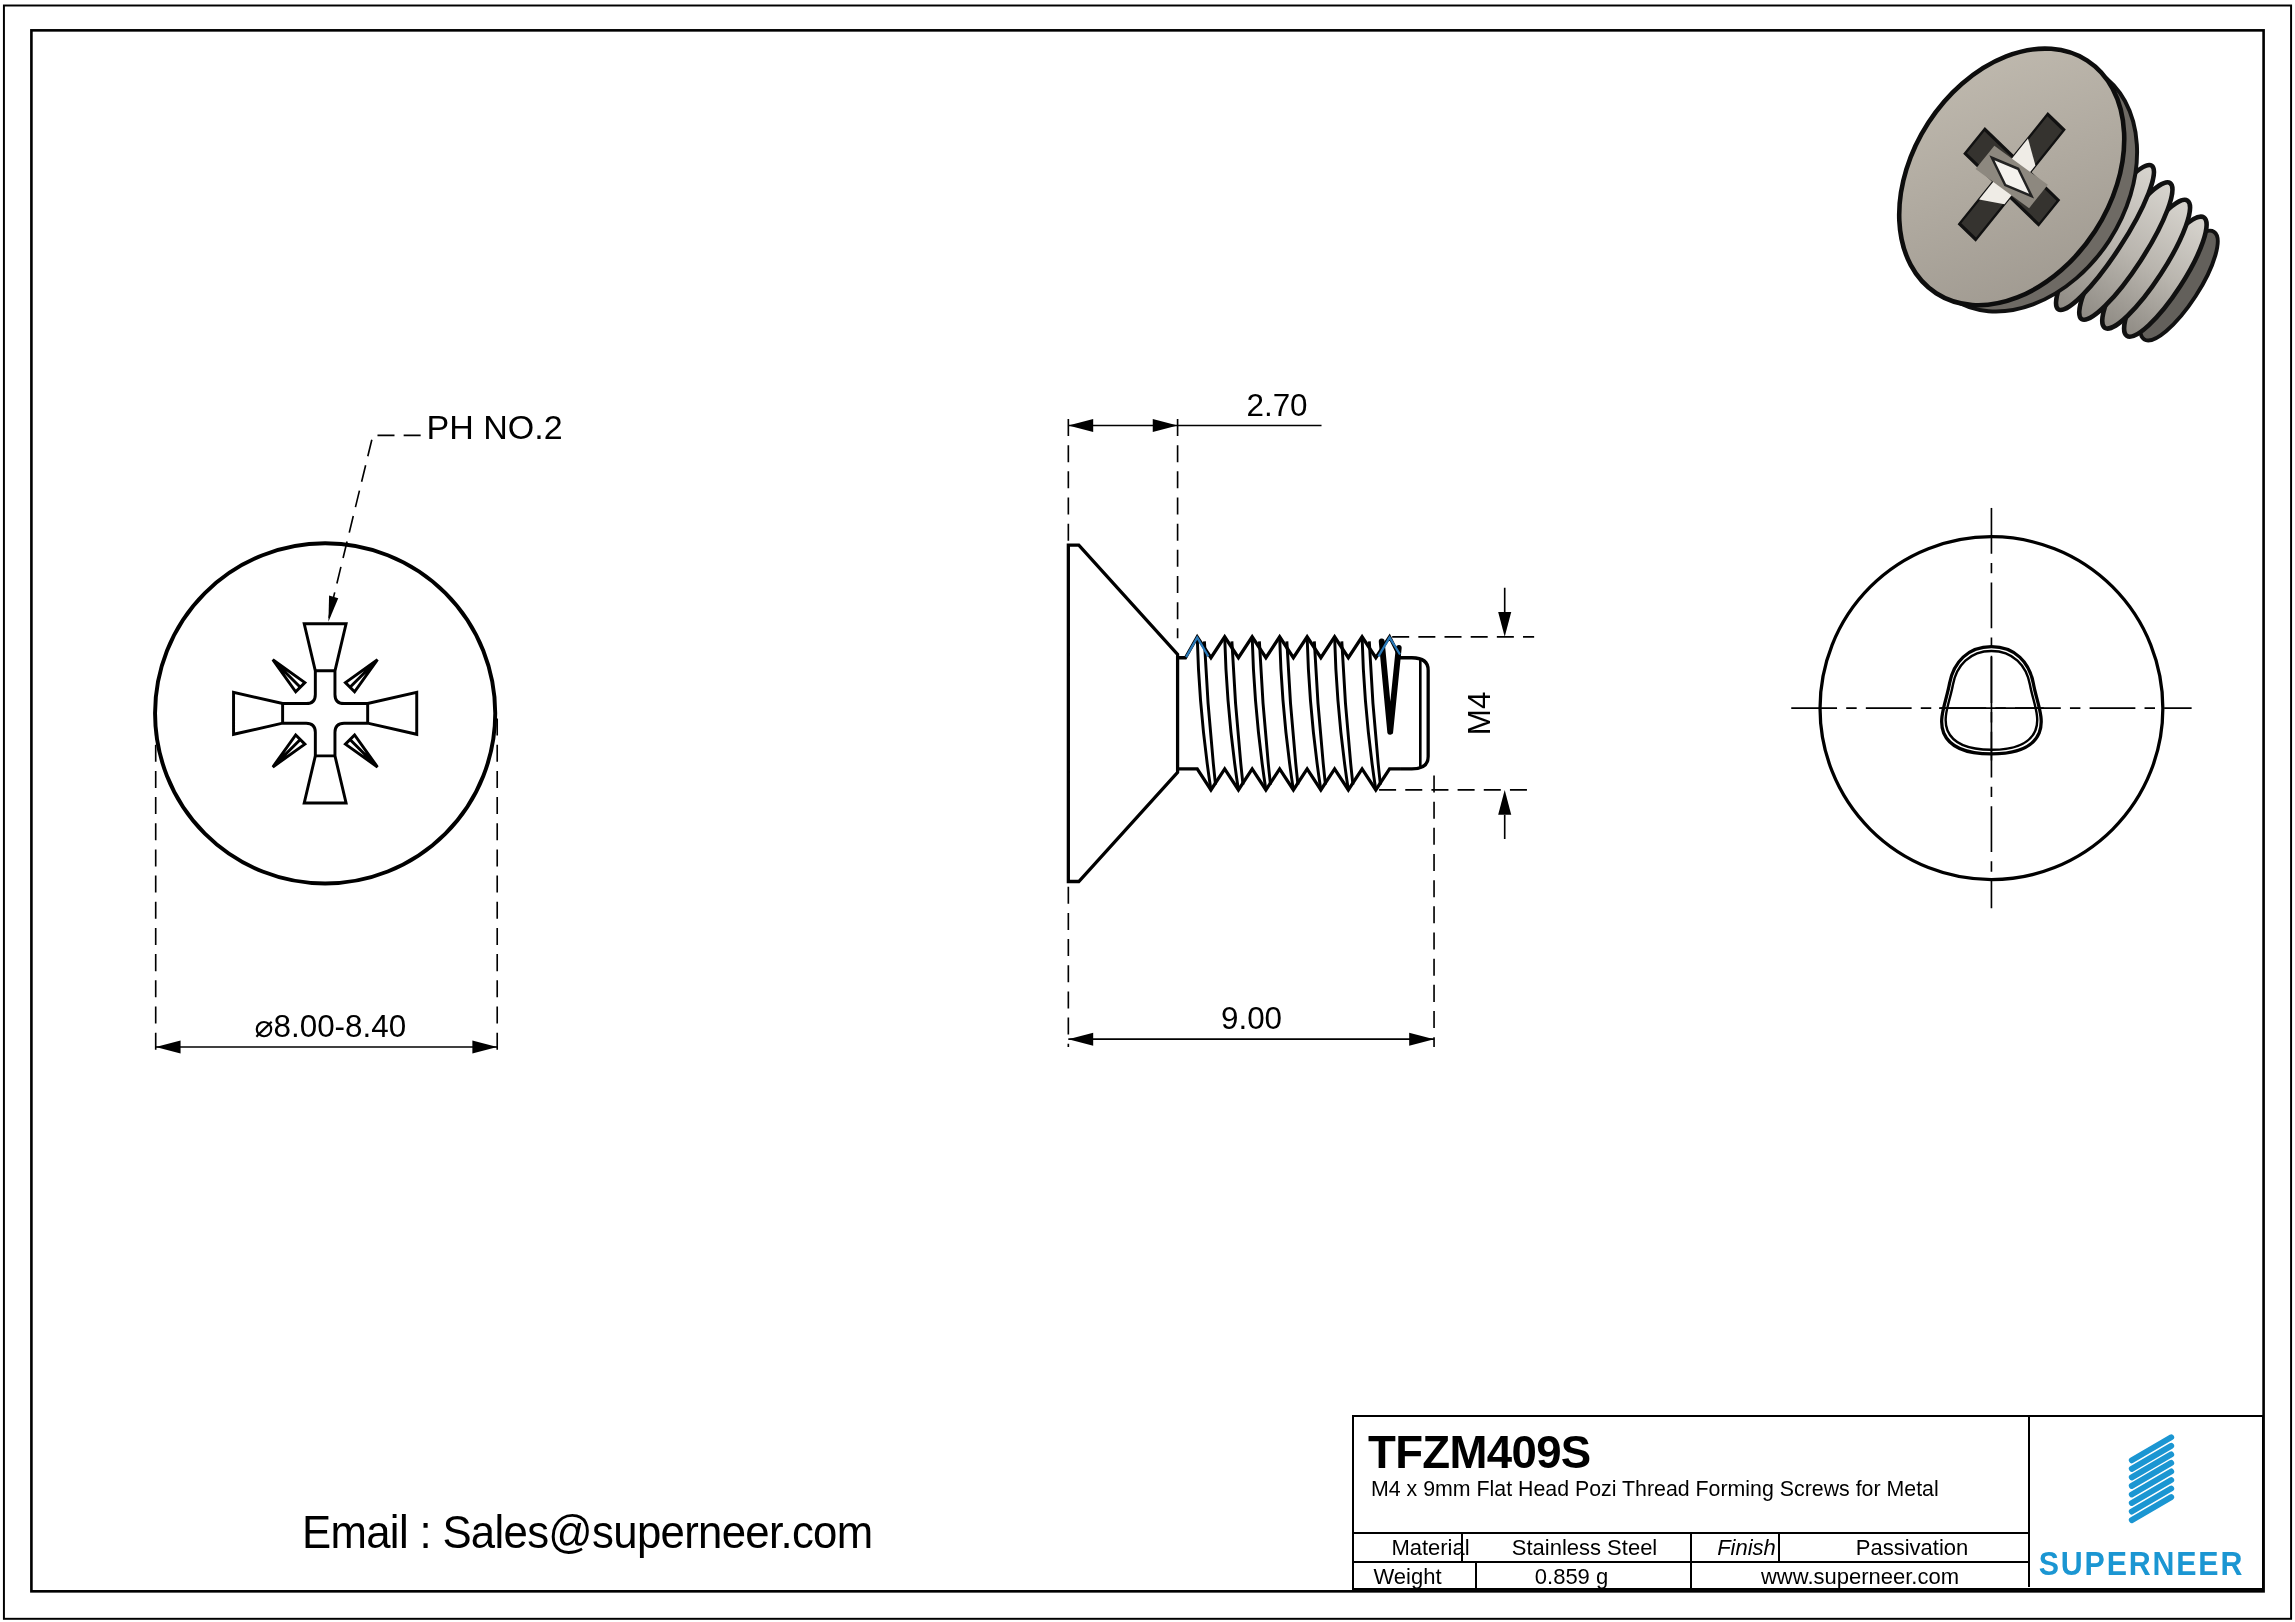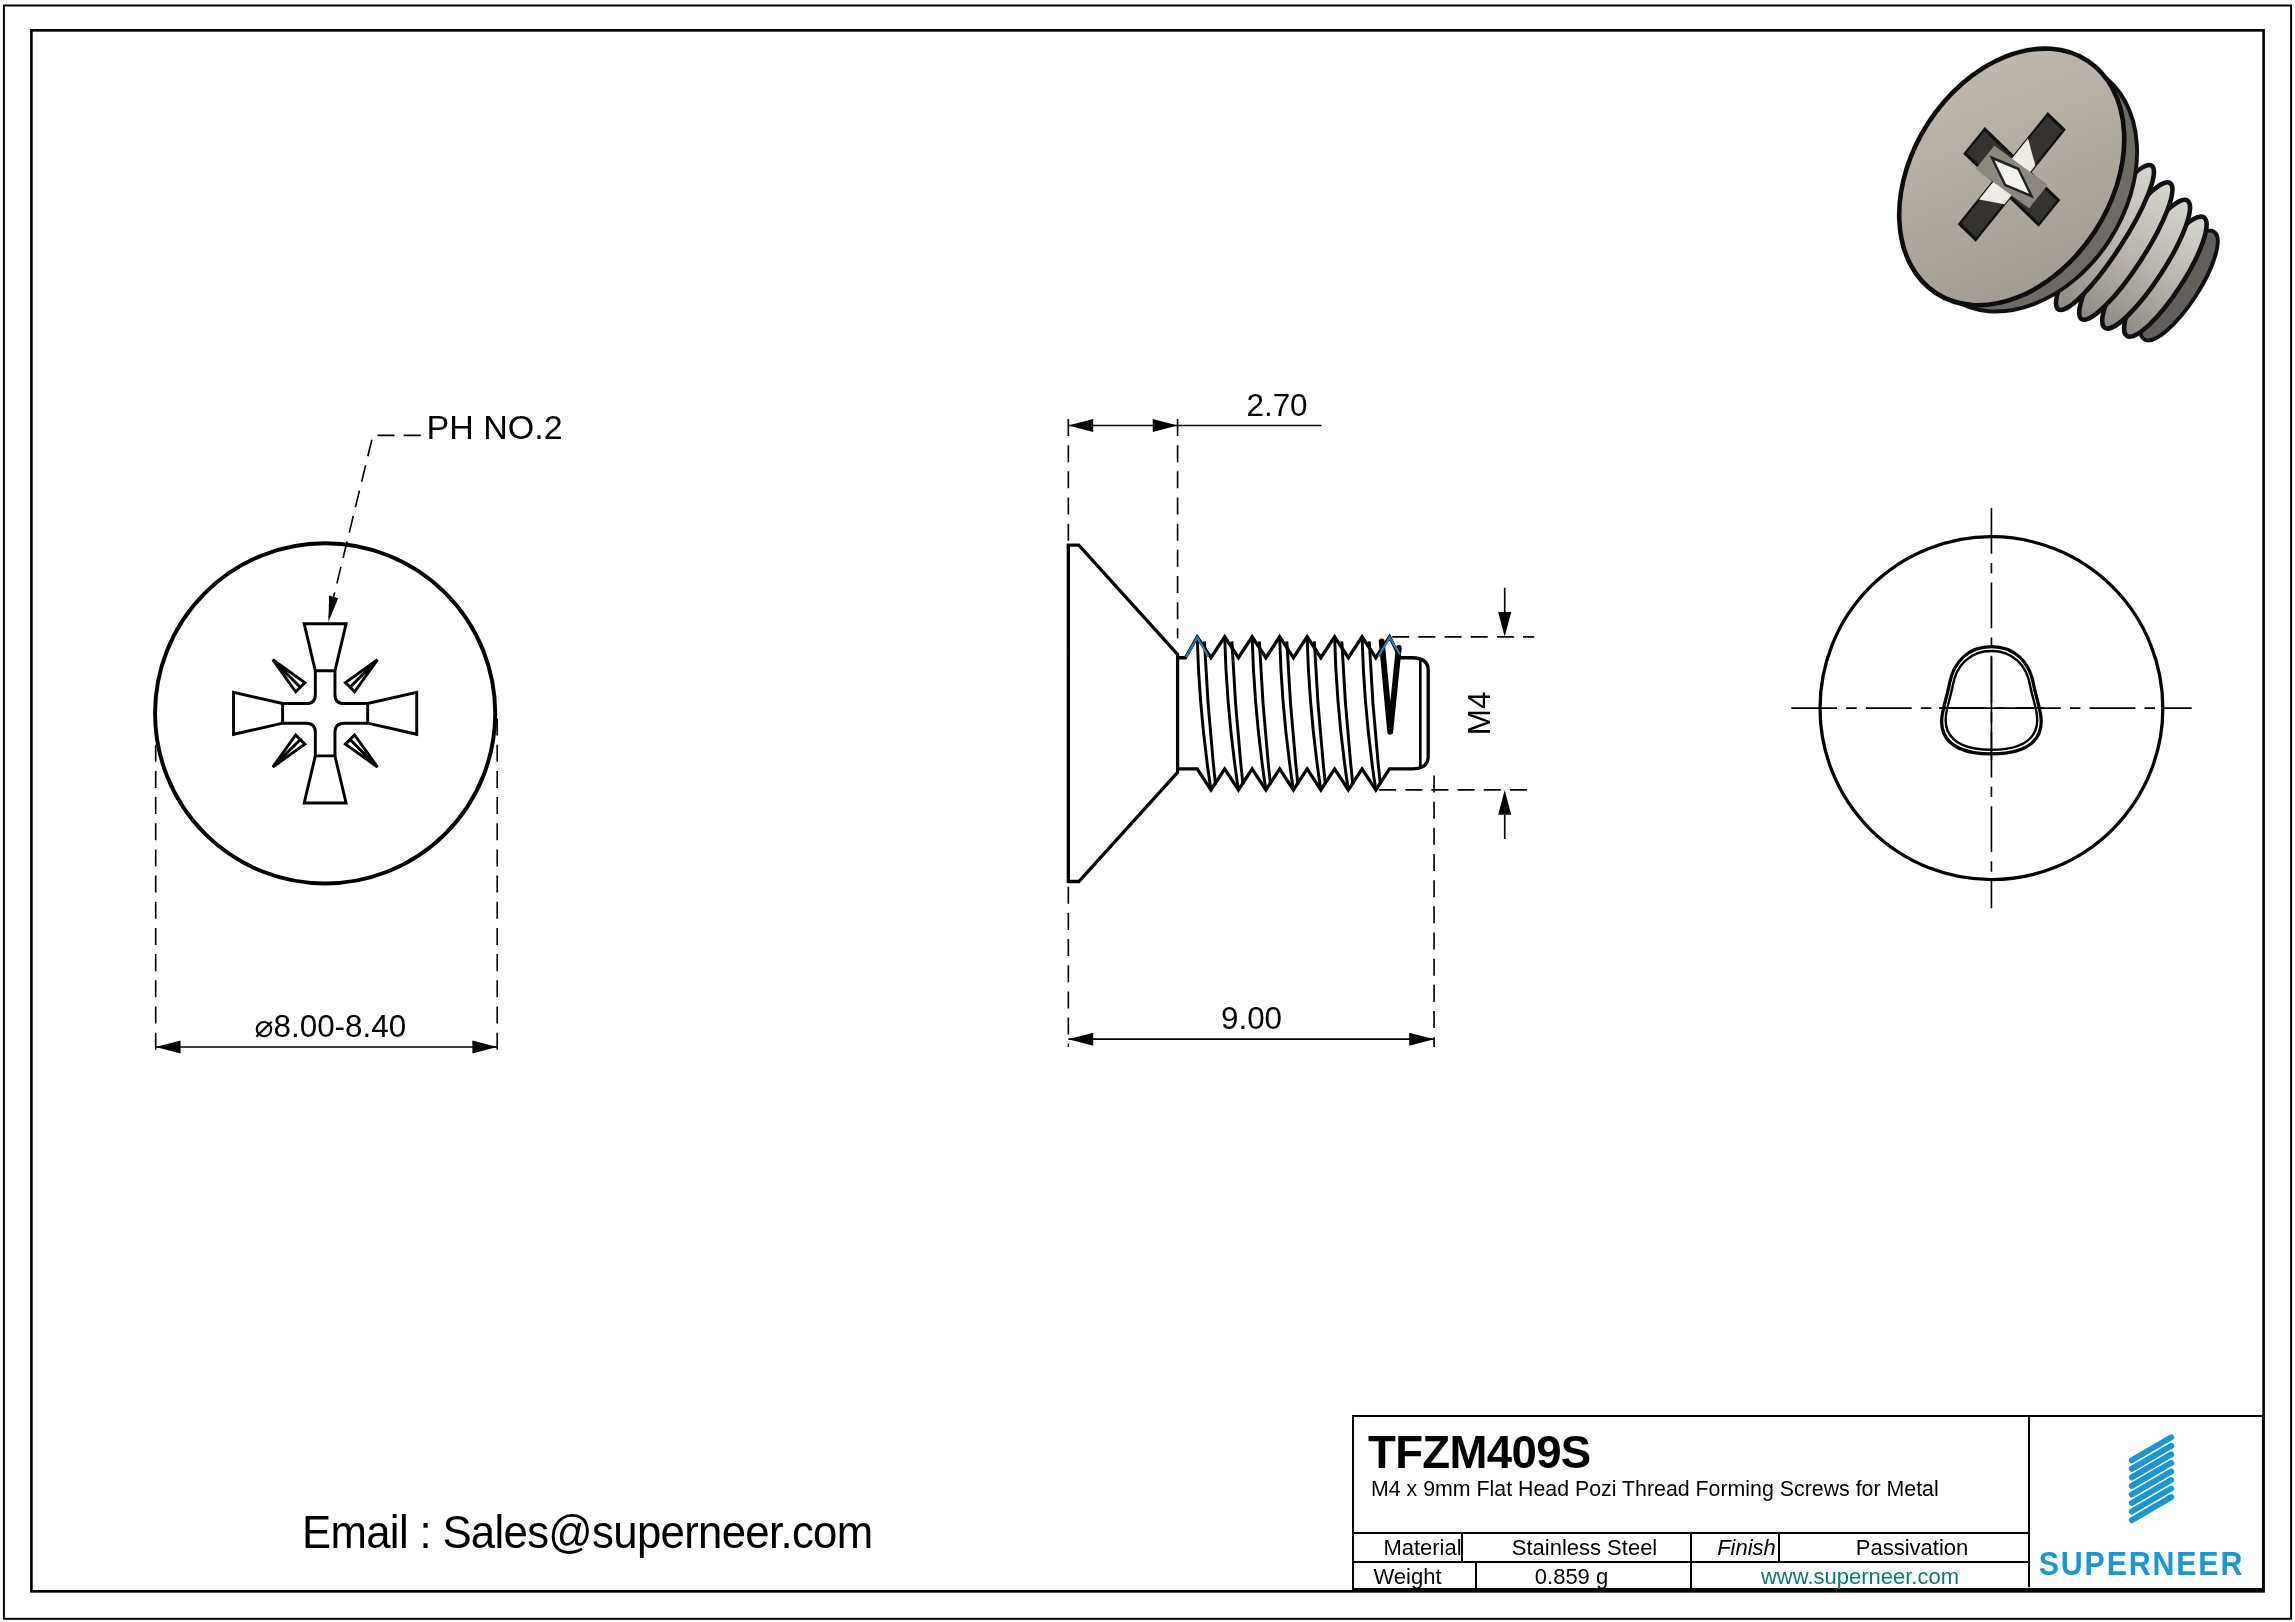--- a/index.html
+++ b/index.html
@@ -14,21 +14,21 @@
               border:2.6px solid #000;box-sizing:border-box;background:#fff;}
   .tb-part{position:absolute;left:14.4px;top:6.5px;font-size:47px;font-weight:bold;
            letter-spacing:-0.7px;transform:scaleX(0.97);transform-origin:left top;}
   .tb-desc{position:absolute;left:17px;top:59px;font-size:22px;transform:scaleX(0.97);transform-origin:left top;white-space:nowrap;}
   .tb-row{position:absolute;left:0;width:674px;box-sizing:border-box;}
   .tb-row2{top:115px;height:29.4px;border-top:2px solid #000;}
   .tb-row3{top:144px;height:29px;border-top:2px solid #000;}
   .tb-cell{position:absolute;top:0;height:100%;box-sizing:border-box;display:flex;
            align-items:center;justify-content:center;font-size:22px;white-space:nowrap;}
   .tb-sep{border-left:2px solid #000;}
-  .tb-link{color:#0f766e;}
+  .tb-link{color:#000000;}
   .tb-logo{position:absolute;left:674px;top:0;width:220px;height:170px;border-left:2.6px solid #000;box-sizing:border-box;}
   .brandname{position:absolute;left:0;width:100%;top:128px;text-align:center;
              font-size:33px;font-weight:bold;color:#1b96d2;letter-spacing:2px;transform:scaleX(0.92);}
   .stripes{position:absolute;left:92px;top:17px;}
   
   .email{position:absolute;left:302px;top:1505px;font-size:46px;letter-spacing:-0.7px;
          transform:scaleX(0.95);transform-origin:left top;white-space:nowrap;}
 </style>
 </head>
 <body>
@@ -176,21 +176,21 @@
       </g>
     </g>
   </g>
 </svg>
 
   <div class="titleblock">
     <div class="tb-part">TFZM409S</div>
     <div class="tb-desc">M4 x 9mm Flat Head Pozi Thread Forming Screws for Metal</div>
 
     <div class="tb-row tb-row2">
-      <div class="tb-cell" style="left:4px;width:129px;">Material</div>
+      <div class="tb-cell" style="left:12px;width:129px;">Material</div>
       <div class="tb-cell tb-sep" style="left:107px;width:229px;padding-left:16px;">Stainless Steel</div>
       <div class="tb-cell tb-sep" style="left:336px;width:111px;font-style:italic;">Finish</div>
       <div class="tb-cell tb-sep" style="left:424px;width:266px;">Passivation</div>
     </div>
 
     <div class="tb-row tb-row3">
       <div class="tb-cell" style="left:0;width:107px;">Weight</div>
       <div class="tb-cell tb-sep" style="left:107px;width:191px;margin-left:14px;">0.859 g</div>
       <div class="tb-cell tb-sep tb-link" style="left:336px;width:338px;">www.superneer.com</div>
     </div>

